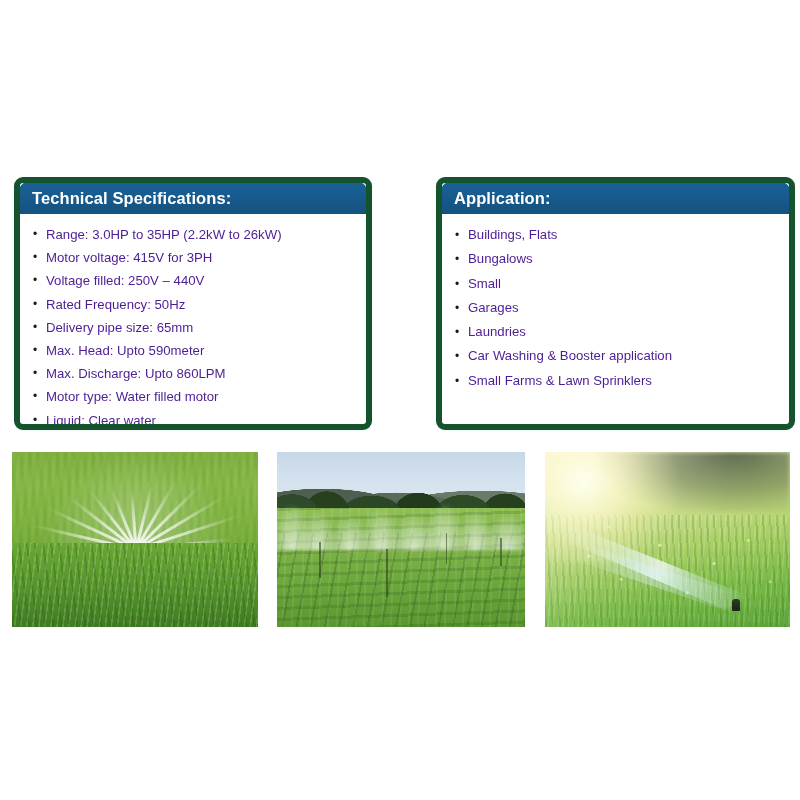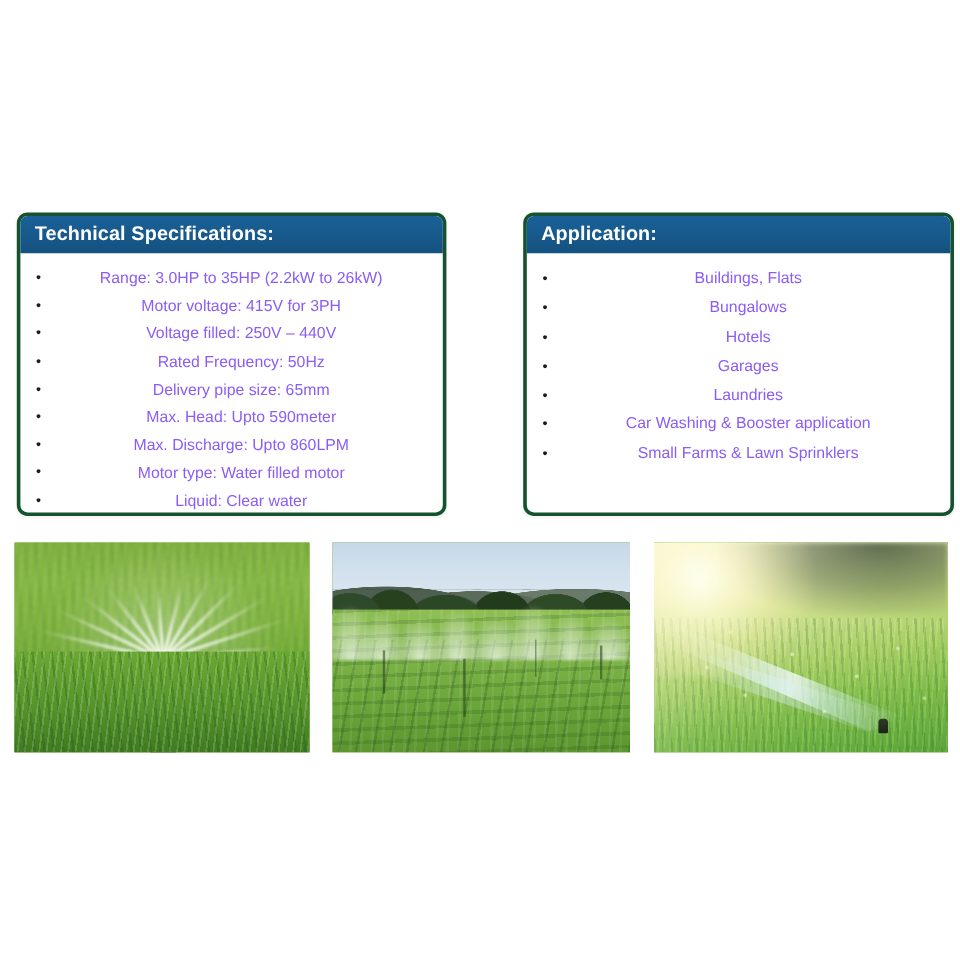--- a/index.html
+++ b/index.html
@@ -22,21 +22,21 @@
     left: 0;
     top: 177px;
     width: 800px;
     height: 256px;
   }
 
   .card {
     position: absolute;
     top: 0;
     background: #ffffff;
-    border: 3px solid #14532d;
+    border: 6px solid #14532d;
     border-radius: 9px;
     box-sizing: border-box;
     box-shadow: 0 1px 2px rgba(0,0,0,0.05);
     overflow: hidden;
   }
   .card-left  { left: 14px;  width: 358px; height: 253px; }
   .card-right { left: 436px; width: 359px; height: 253px; }
 
   .card-header {
     height: 32px;
@@ -62,24 +62,23 @@
   }
 
   .spec-list, .app-list {
     list-style: none;
     margin: 0;
     padding: 0;
   }
   .spec-list li, .app-list li {
     position: relative;
     padding-left: 13px;
-    color: #8b5cf6;
+    color: #4c1d95;
     font-size: 13.2px;
     white-space: nowrap;
-    text-align: center;
   }
   .spec-list li { line-height: 23.2px; }
   .app-list  li { line-height: 24.3px; }
 
   .spec-list li::before, .app-list li::before {
     content: "\2022";
     position: absolute;
     left: 0;
     top: 0;
     color: #1b1b1b;
@@ -387,21 +386,21 @@
   </div>
 
   <div class="card card-right">
     <div class="card-header">
       <span class="card-header-title">Application:</span>
     </div>
     <div class="card-body">
       <ul class="app-list">
         <li>Buildings, Flats</li>
         <li>Bungalows</li>
-        <li>Hotels</li>
+        <li>Small</li>
         <li>Garages</li>
         <li>Laundries</li>
         <li>Car Washing &amp; Booster application</li>
         <li>Small Farms &amp; Lawn Sprinklers</li>
       </ul>
     </div>
   </div>
 </div>
 
 <div class="photo-strip">

